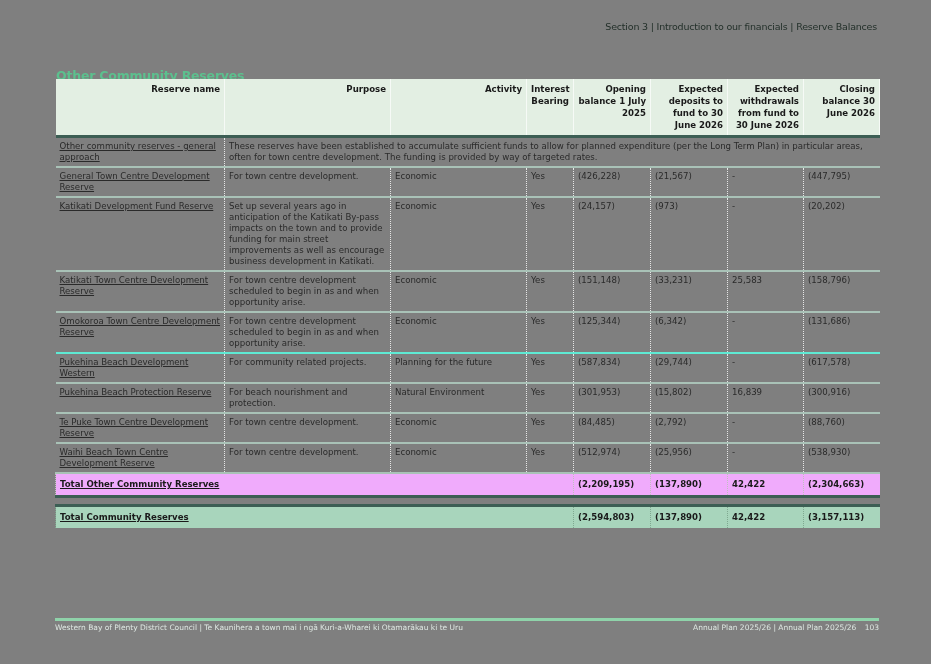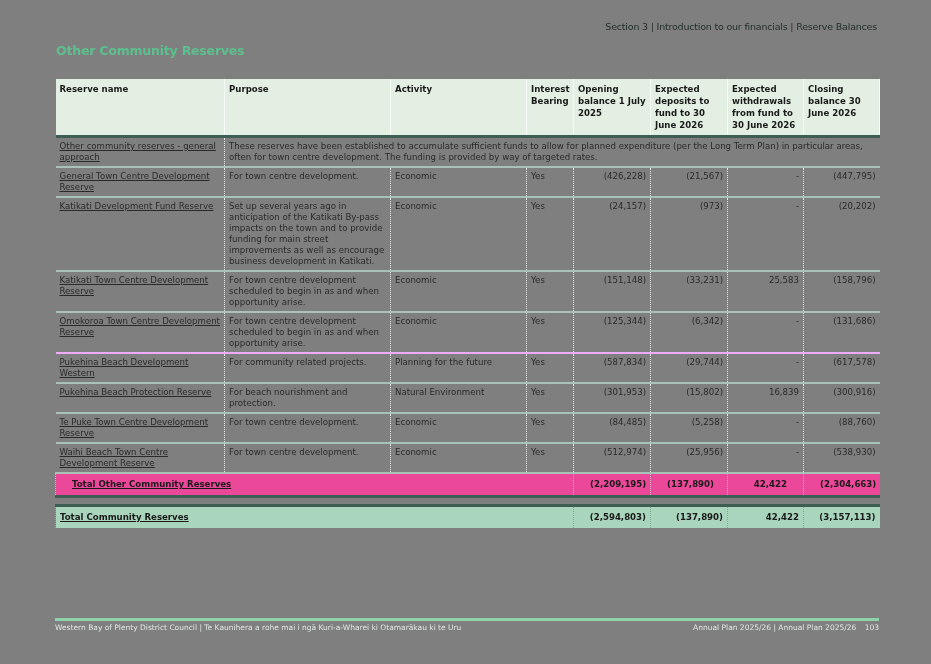--- a/index.html
+++ b/index.html
@@ -1,30 +1,30 @@
 <!DOCTYPE html>
 <html><head>
 <meta charset="utf-8">
 <style>
   html, body { margin:0; padding:0; }
   body { width:931px; height:664px; background:#7f7f7f; position:relative; overflow:hidden;
          font-family:"DejaVu Sans", sans-serif; color:#1a1a1a; }
   .crumb { position:absolute; top:21px; right:54px; font-size:9.5px; color:#23302a; letter-spacing:-0.2px; }
-  .title { position:absolute; left:56px; top:43px; font-size:12.5px; font-weight:bold; color:#5cc08e; letter-spacing:-0.2px; }
+  .title { position:absolute; left:56px; top:68px; font-size:12.5px; font-weight:bold; color:#5cc08e; letter-spacing:-0.2px; }
   table { position:absolute; left:55px; top:79px; width:824px; border-collapse:collapse; table-layout:fixed; font-size:8.6px; }
   col.c1{width:169px} col.c2{width:166px} col.c3{width:136px} col.c4{width:47px}
   col.c5{width:77px} col.c6{width:77px} col.c7{width:76px} col.c8{width:76px}
-  thead th { background:#e3efe3; text-align:left; vertical-align:top; font-weight:bold; padding:4px 4px 4px 4px;
+  thead th { background:#e3efe3; text-align:right; vertical-align:top; font-weight:bold; padding:4px 4px 4px 4px;
              height:43px; line-height:12px; border-bottom:3px solid #3c5e54; border-right:1px solid #f6faf6; }
   tbody td { vertical-align:top; padding:3px 4px; line-height:11px; color:#2a2a2a;
              border-bottom:2px solid #a9c2b7; border-left:1px dotted #e6e6e6; }
   tbody td:first-child { border-left:none;text-decoration:underline; }
-  tbody tr.dark td { border-bottom:2px solid #f0abfc; }
-  td.num { text-align:right; }
-  tr.total td { background:#ec4899; font-weight:bold; color:#1a1a1a; border-bottom:3px solid #3c5e54; padding:5px 16px; border-left:1px dotted #c0c0c0;}
+  tbody tr.dark td { border-bottom:2px solid #5eead4; }
+  td.num { text-align:left; }
+  tr.total td { background:#f0abfc; font-weight:bold; color:#1a1a1a; border-bottom:3px solid #3c5e54; padding:5px 4px; border-left:1px dotted #c0c0c0;}
   tr.spacer td { height:6px; padding:0; border:none; background:transparent; }
   tr.grand td { background:#a8d5bc; font-weight:bold; color:#1a1a1a; border-top:3px solid #3c5e54; padding:5px 4px; border-bottom:none; border-left:1px dotted #7fa890;margin-left:8px;}
   .foot-line { position:absolute; left:55px; top:618px; width:824px; height:3px; background:#8fd3aa; }
   .foot-left { position:absolute; left:55px; top:623px; font-size:7.5px; color:#dfe8e3; }
   .foot-right { position:absolute; right:52px; top:623px; font-size:7.5px; color:#dfe8e3; }
 </style>
 </head>
 <body>
 
 <div class="crumb">Section 3 | Introduction to our financials | Reserve Balances</div>
@@ -117,21 +117,21 @@
       <td class="num">(15,802)</td>
       <td class="num">16,839</td>
       <td class="num">(300,916)</td>
     </tr>
     <tr>
       <td>Te Puke Town Centre Development Reserve</td>
       <td>For town centre development.</td>
       <td>Economic</td>
       <td>Yes</td>
       <td class="num">(84,485)</td>
-      <td class="num">(5,258)</td>
+      <td class="num">(2,792)</td>
       <td class="num">-</td>
       <td class="num">(88,760)</td>
     </tr>
     <tr>
       <td>Waihi Beach Town Centre Development Reserve</td>
       <td>For town centre development.</td>
       <td>Economic</td>
       <td>Yes</td>
       <td class="num">(512,974)</td>
       <td class="num">(25,956)</td>
@@ -152,17 +152,17 @@
       <td colspan="4">Total Community Reserves</td>
       <td class="num">(2,594,803)</td>
       <td class="num">(137,890)</td>
       <td class="num">42,422</td>
       <td class="num">(3,157,113)</td>
     </tr>
   </tbody>
 </table>
 
 <div class="foot-line"></div>
-<div class="foot-left">Western Bay of Plenty District Council | Te Kaunihera a rohe mai i ngā Kuri-a-Wharei ki Otamarākau ki te Uru</div>
+<div class="foot-left">Western Bay of Plenty District Council | Te Kaunihera a town mai i ngā Kuri-a-Wharei ki Otamarākau ki te Uru</div>
 <div class="foot-right">
   <span>Annual Plan 2025/26 | Annual Plan 2025/26</span>
   <span style="margin-left:6px">103</span>
 </div>
 
 </body></html>

